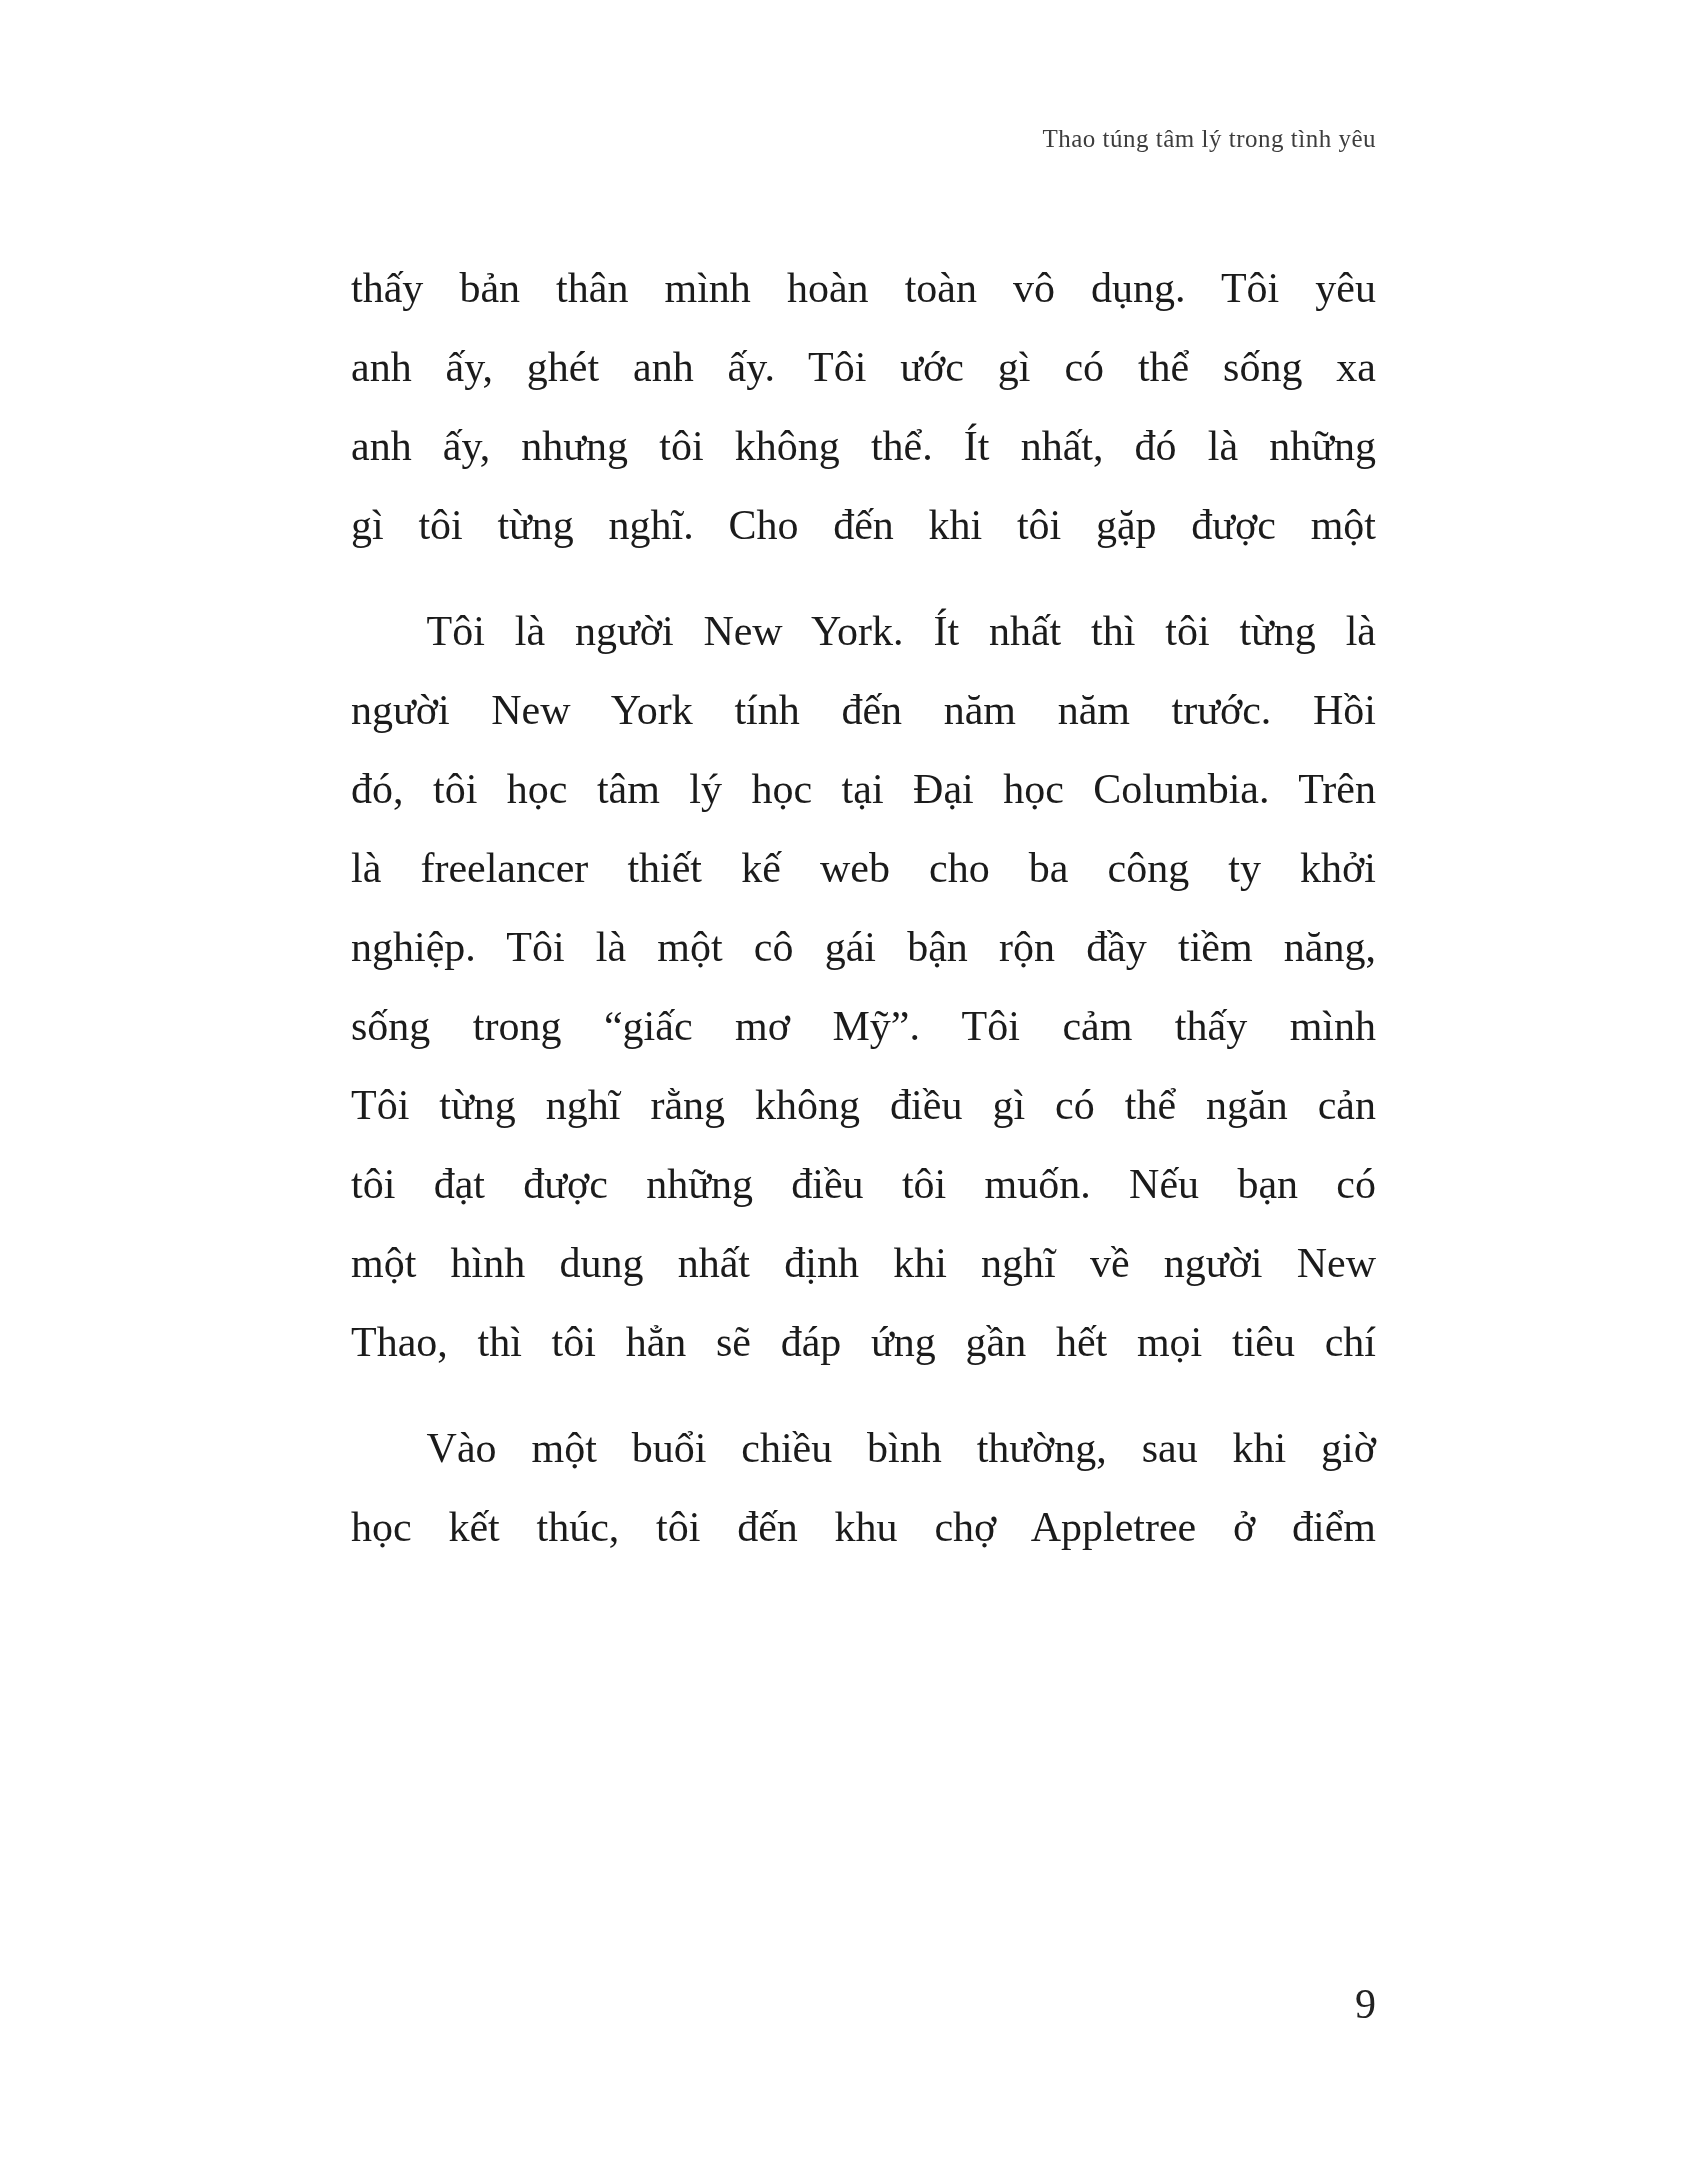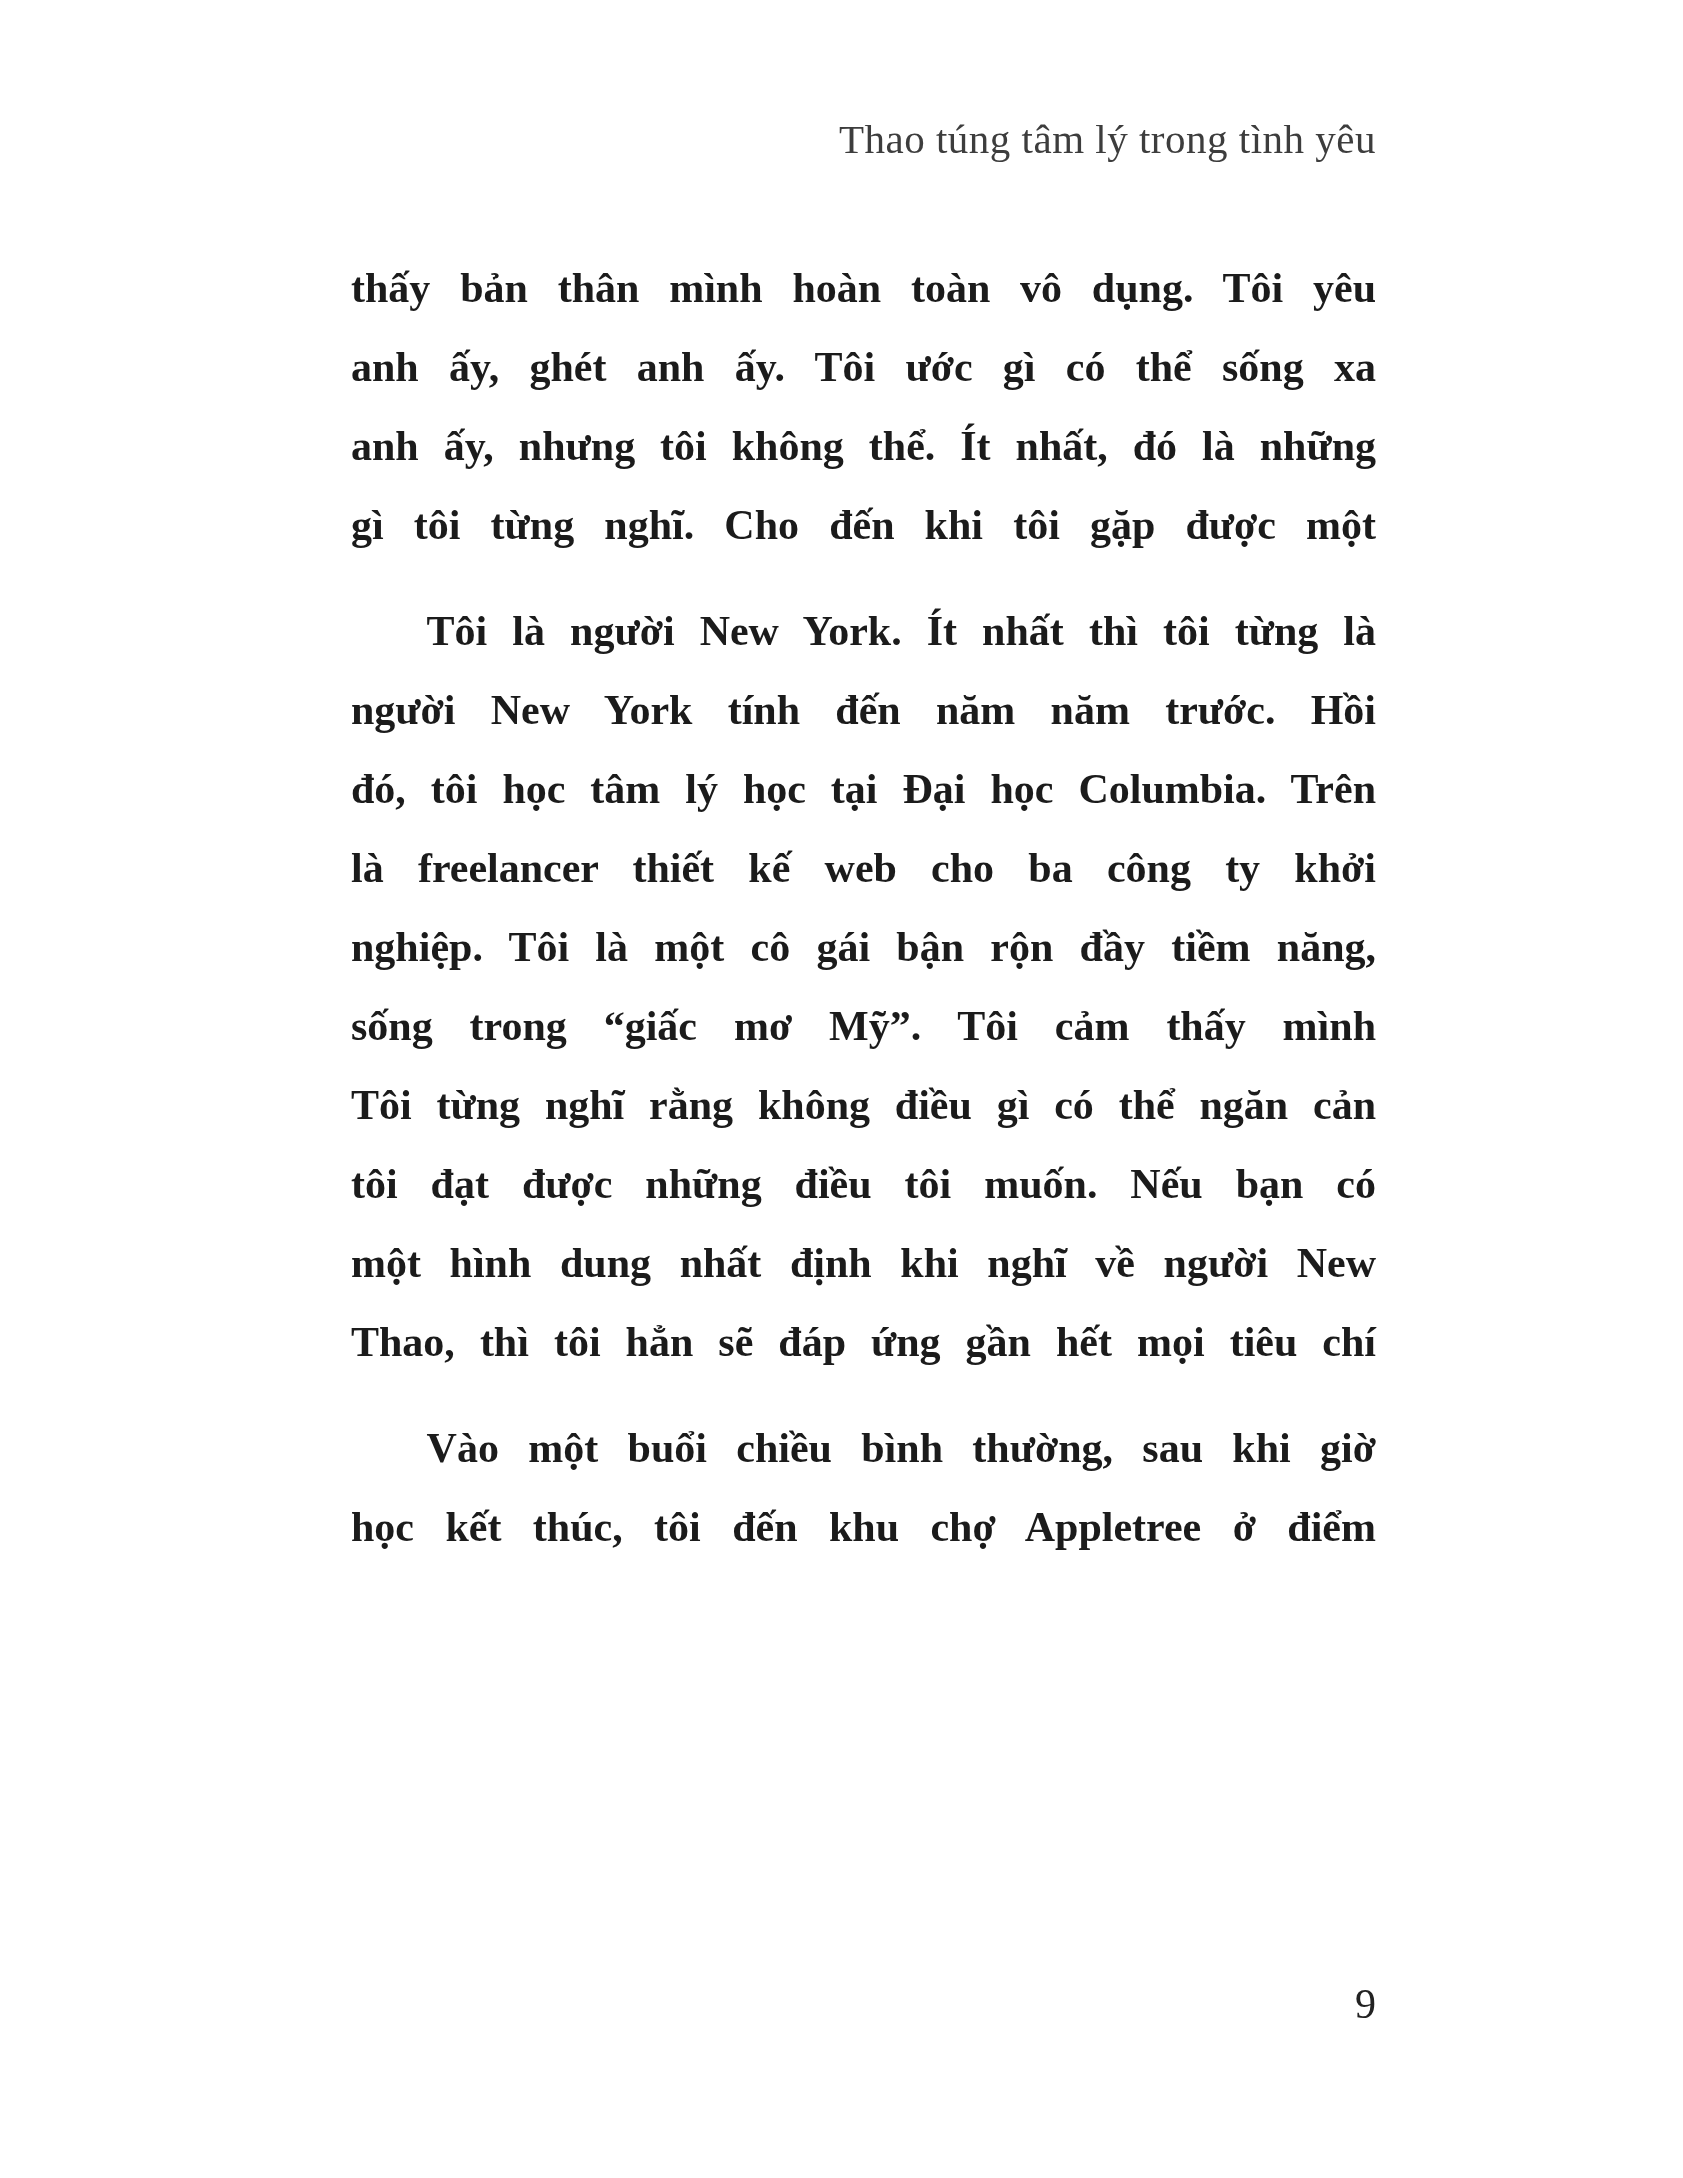--- a/index.html
+++ b/index.html
@@ -16,21 +16,21 @@
     font-family: "Liberation Serif", "DejaVu Serif", serif;
     color: #1c1c1c;
     overflow: hidden;
   }
   .running-header {
     position: absolute;
     top: 115px;
     left: 351px;
     width: 1025px;
     text-align: right;
-    font-size: 41px;
+    font-size: 25px;
     line-height: 48px;
     font-weight: 400;
     color: #3d3d3d;
     letter-spacing: 0.5px;
   }
   .text-body {
     position: absolute;
     top: 249px;
     left: 351px;
     width: 1025px;
@@ -43,21 +43,20 @@
   }
   .paragraph + .paragraph {
     margin-top: 27px;
   }
   .paragraph.indent .line:first-child {
     text-indent: 1.8em;
   }
   .line {
     min-height: 79px;
     text-align: left;
-    font-weight: bold;
   }
   .line.full {
     text-align: justify;
     text-align-last: justify;
   }
   .line .italic {
     font-style: italic;
   }
   .page-number {
     position: absolute;

